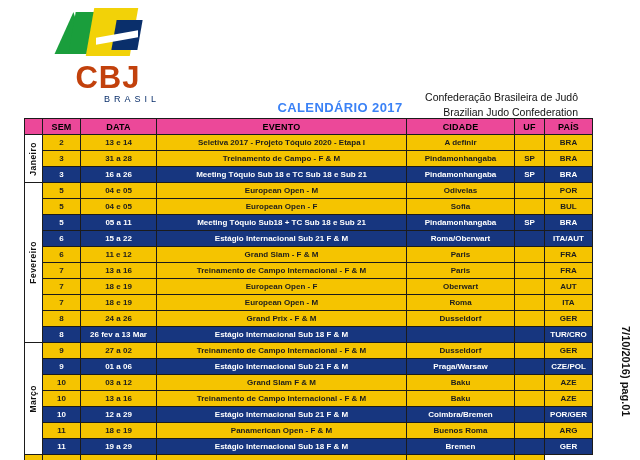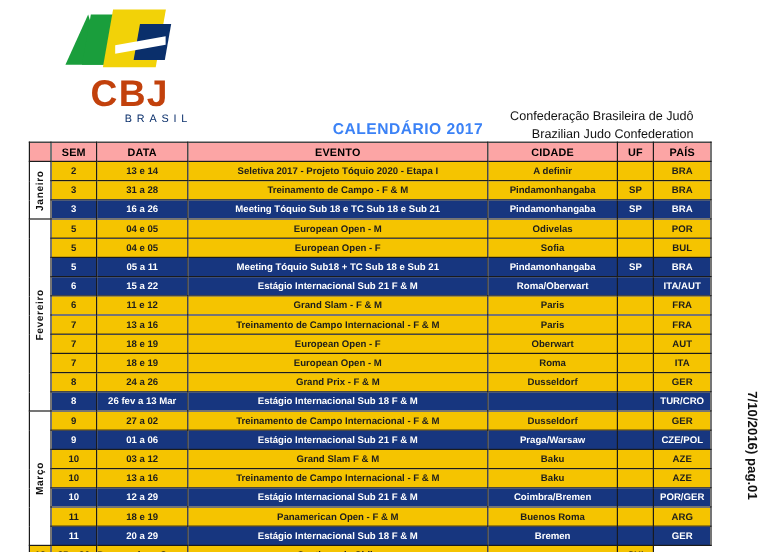--- a/index.html
+++ b/index.html
@@ -129,21 +129,21 @@
   table.cal th, table.cal td {
     border: 1px solid #1b1b1b;
     padding: 0;
     height: 15px;
     text-align: center;
     vertical-align: middle;
     overflow: hidden;
     white-space: nowrap;
   }
   thead th {
-    background: #fca5a5;
+    background: #ec4899;
     color: #000;
     font-weight: bold;
     font-size: 9px;
     height: 17px;
     letter-spacing: .2px;
   }
   
   td.month {
     background: #ffffff;
     width: 16px;
@@ -398,21 +398,21 @@
         <tr class="row-y">
           <td class="sem">11</td>
           <td class="data">18 e 19</td>
           <td class="evento">Panamerican Open - F &amp; M</td>
           <td class="cidade">Buenos Roma</td>
           <td class="uf"></td>
           <td class="pais">ARG</td>
         </tr>
         <tr class="row-b">
           <td class="sem">11</td>
-          <td class="data">20 a 29</td>
+          <td class="data">19 a 29</td>
           <td class="evento">Estágio Internacional Sub 18 F &amp; M</td>
           <td class="cidade">Bremen</td>
           <td class="uf"></td>
           <td class="pais">GER</td>
         </tr>
         <tr class="row-y">
           <td class="sem">12</td>
           <td class="data">25 e 26</td>
           <td class="evento">Panamerican Open - F&amp;M</td>
           <td class="cidade">Santiago de Chile</td>

